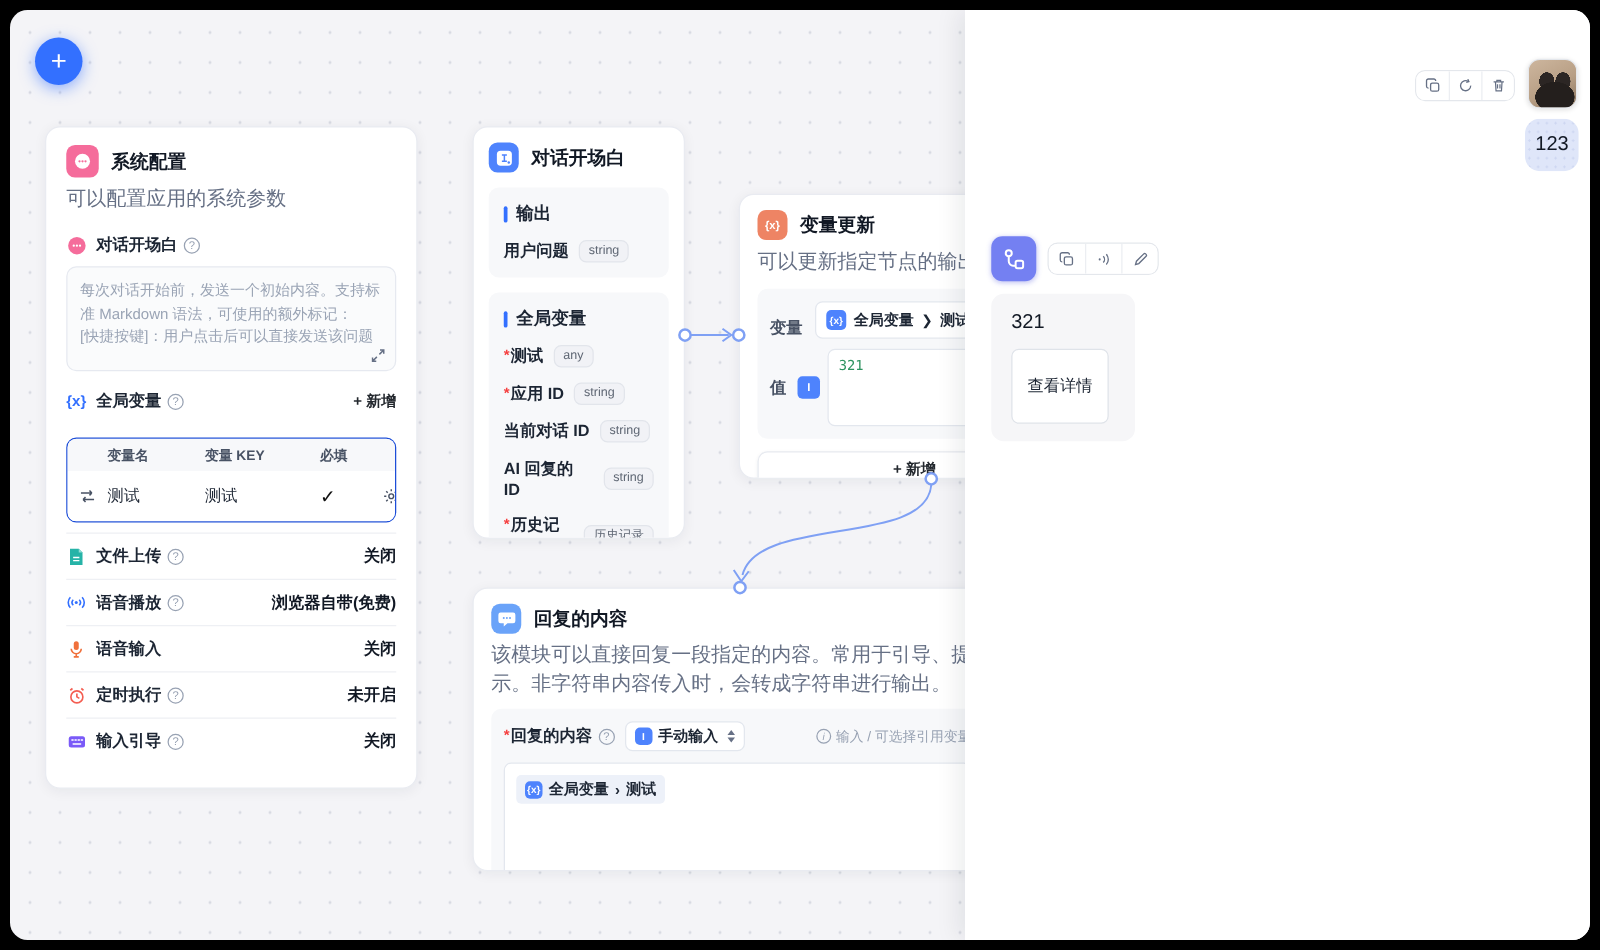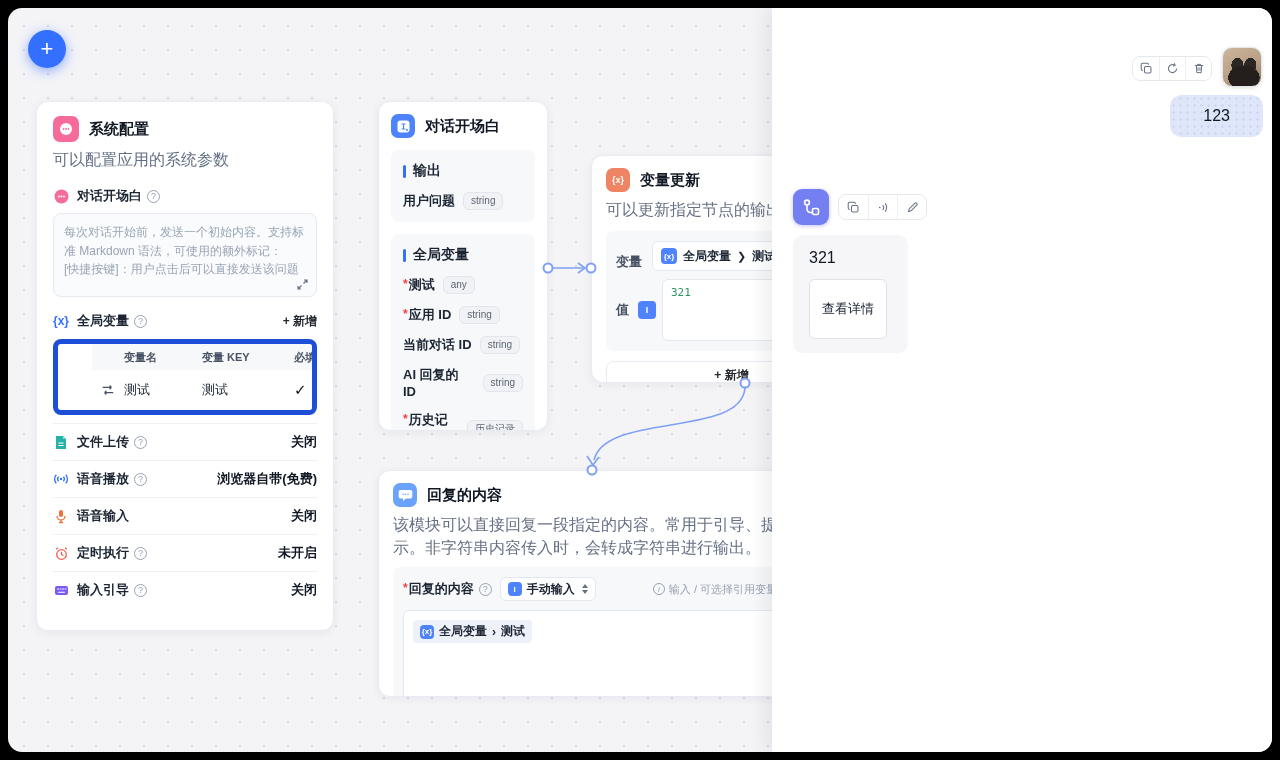--- a/index.html
+++ b/index.html
@@ -42,21 +42,21 @@
   .welcome-area { position:relative; margin-top:8px; height:84px; background:#fafbfc;
     border:1px solid #e6e9f0; border-radius:8px; }
   .welcome-area textarea { width:100%; height:100%; border:none; outline:none; background:transparent;
     resize:none; padding:9px 10px; font-size:12px; line-height:1.55; color:#1c2533;
     font-family:"Liberation Sans","DejaVu Sans",sans-serif; }
   .welcome-area textarea::placeholder { color:#9aa4b5; }
   .expand-ic { position:absolute; right:8px; bottom:6px; color:#667085; }
   .globals-row { display:flex; align-items:center; margin-top:15px; }
   .x-glyph { color:#3370ff; font-weight:700; font-size:12px; }
   .add-link { margin-left:auto; font-size:12px; font-weight:700; color:#24292f; cursor:pointer; }
-  .var-table { margin-top:9px; border:5px solid #1d4ed8; border-radius:8px; overflow:hidden;padding-left:34px; }
+  .var-table { margin-top:20px; border:1px solid #1d4ed8; border-radius:8px; overflow:hidden; }
   .vt-grid { display:grid; grid-template-columns:32px 78px 92px 50px 1fr; align-items:center; }
   .vt-head { background:#f7f8fa; height:26px; font-size:11px; font-weight:700; color:#485264; }
   .vt-row { height:40px; background:#fff; font-size:13px; color:#1c2533; }
   .vt-cell { display:flex; align-items:center; }
   .check { font-size:15px; font-weight:700; color:#111; }
   .row-icons { display:flex; gap:10px; justify-content:flex-end; padding-right:12px; color:#485264; }
   .settings-list { margin-top:8px; }
   .setting-row { display:flex; align-items:center; height:37px; border-top:1px solid #eef0f4; }
   .setting-value { margin-left:auto; font-size:13px; font-weight:700; color:#111824; }
   .toggle { margin-left:auto; width:34px; height:18px; border-radius:9px; background:#e9ebf0; position:relative; cursor:pointer; }
@@ -124,21 +124,21 @@
   .icon-btn + .icon-btn { border-left:1px solid #eceef2; }
   .msg-toolbar { position:absolute; top:48px; right:60px; }
   .user-avatar { position:absolute; top:39px; right:10px; width:40px; height:40px; border-radius:10px;
     border:1px solid #e4e7ec; box-shadow:0 1px 4px rgba(0,0,0,.12); overflow:hidden;
     background:
       radial-gradient(ellipse 26px 20px at 55% 78%, #241f1d 60%, transparent 61%),
       radial-gradient(ellipse 10px 12px at 38% 45%, #2c2624 60%, transparent 61%),
       radial-gradient(ellipse 10px 12px at 72% 45%, #2c2624 60%, transparent 61%),
       linear-gradient(150deg,#cdb69e 0%,#b89f85 55%,#8a7560 100%); }
   .user-bubble { position:absolute; top:87px; right:9px; background:#dfe6f9; border-radius:12px;
-    padding:12px 33px; font-size:16px; color:#111824;
+    padding:12px 8px; font-size:16px; color:#111824;
     background-image:radial-gradient(rgba(90,110,190,.13) 1px,transparent 1.1px); background-size:7px 7px; }
   .bot-row { position:absolute; top:181px; left:21px; display:flex; align-items:flex-start; gap:9px; }
   .bot-avatar { width:36px; height:36px; border-radius:9px; background:#7480f2; display:flex;
     align-items:center; justify-content:center; box-shadow:0 1px 4px rgba(80,90,220,.35); }
   .bot-toolbar { margin-top:5px; }
   .bot-toolbar .icon-btn { width:29px; height:24px; }
   .bot-bubble { position:absolute; top:227px; left:21px; width:115px; background:#f6f6f8;
     border-radius:10px; padding:14px 16px; }
   .bot-text { font-size:16px; color:#111824; }
   .detail-btn { margin-top:12px; background:#fff; border:1px solid #dfe3e9; border-radius:6px;

